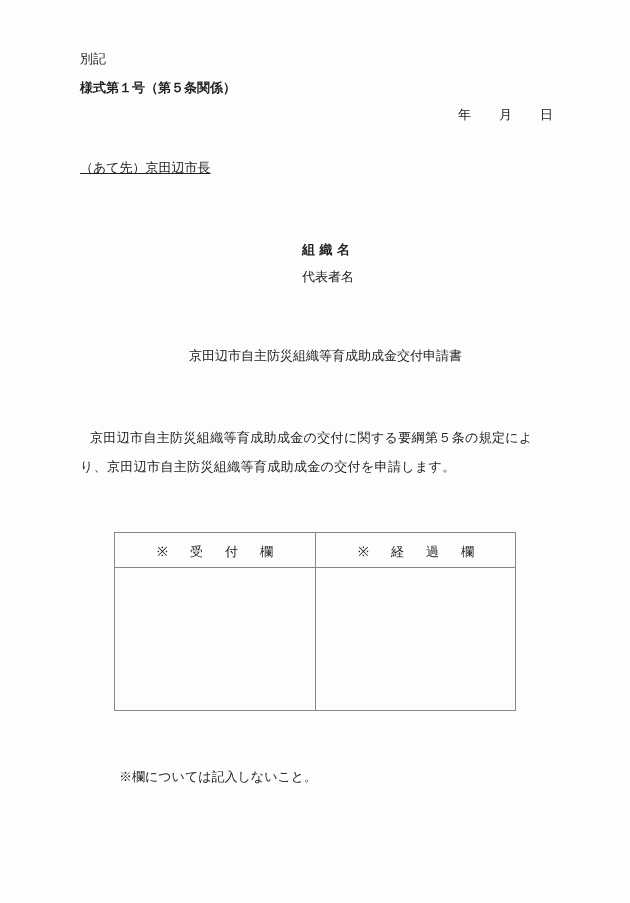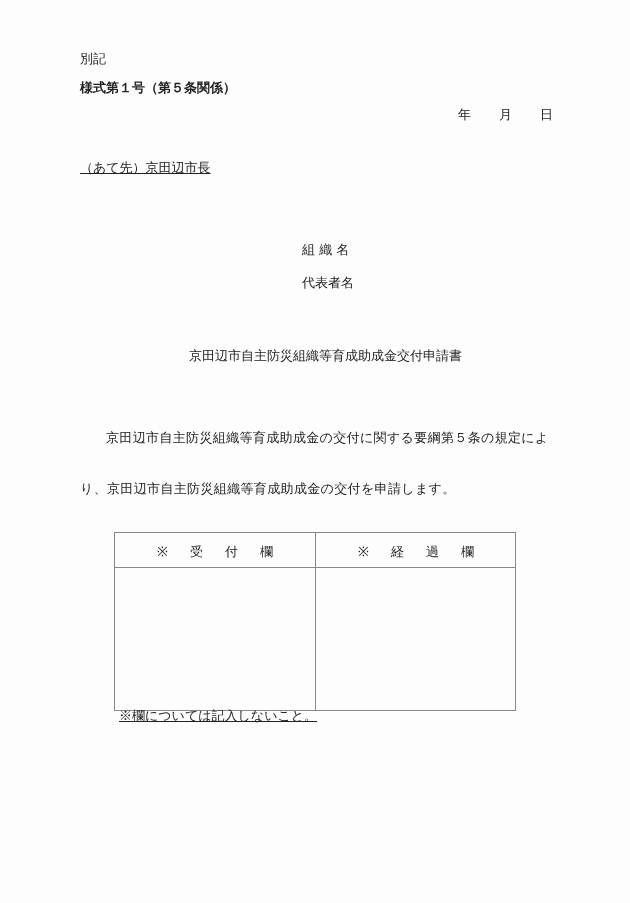--- a/index.html
+++ b/index.html
@@ -26,35 +26,35 @@
   <div class="t" style="left:80px;top:80px;font-weight:bold;">様式第１号（第５条関係）</div>
 
   <div>
     <div class="t" style="left:458px;top:107px;">年</div>
     <div class="t" style="left:499px;top:107px;">月</div>
     <div class="t" style="left:540px;top:107px;">日</div>
   </div>
 
   <div class="t" style="left:80px;top:160px;text-decoration:underline;">（あて先）京田辺市長</div>
 
-  <div class="t" style="left:302px;top:242px;">組 織 名</div>
-  <div class="t" style="left:302px;top:269px;margin-top:6px;">代表者名</div>
+  <div class="t" style="left:302px;top:242px;font-weight:bold;">組 織 名</div>
+  <div class="t" style="left:302px;top:269px;">代表者名</div>
 
   <div class="t" style="left:189px;top:348px;">京田辺市自主防災組織等育成助成金交付申請書</div>
 
-  <div class="t" style="left:106px;top:430px;letter-spacing:0.35px;">京田辺市自主防災組織等育成助成金の交付に関する要綱第５条の規定によ</div>
-  <div class="t" style="left:80px;top:481px;letter-spacing:0.35px;">り、京田辺市自主防災組織等育成助成金の交付を申請します。</div>
+  <div class="t" style="left:90px;top:430px;letter-spacing:0.35px;">京田辺市自主防災組織等育成助成金の交付に関する要綱第５条の規定によ</div>
+  <div class="t" style="left:80px;top:459px;letter-spacing:0.35px;">り、京田辺市自主防災組織等育成助成金の交付を申請します。</div>
 
   <div class="table">
     <div class="vline"></div>
     <div class="hline"></div>
     <div class="hdr" style="left:0;">
       <span>※</span><span>受</span><span>付</span><span>欄</span>
     </div>
     <div class="hdr" style="left:201px;">
       <span>※</span><span>経</span><span>過</span><span>欄</span>
     </div>
     <div style="position:absolute;left:0;top:35px;width:200px;bottom:0;"></div>
     <div style="position:absolute;left:201px;top:35px;right:0;bottom:0;"></div>
   </div>
 
-  <div class="t" style="left:119px;top:708px;text-decoration:underline;">※欄については記入しないこと。</div>
+  <div class="t" style="left:119px;top:769px;">※欄については記入しないこと。</div>
 </div>
 
 </body></html>

